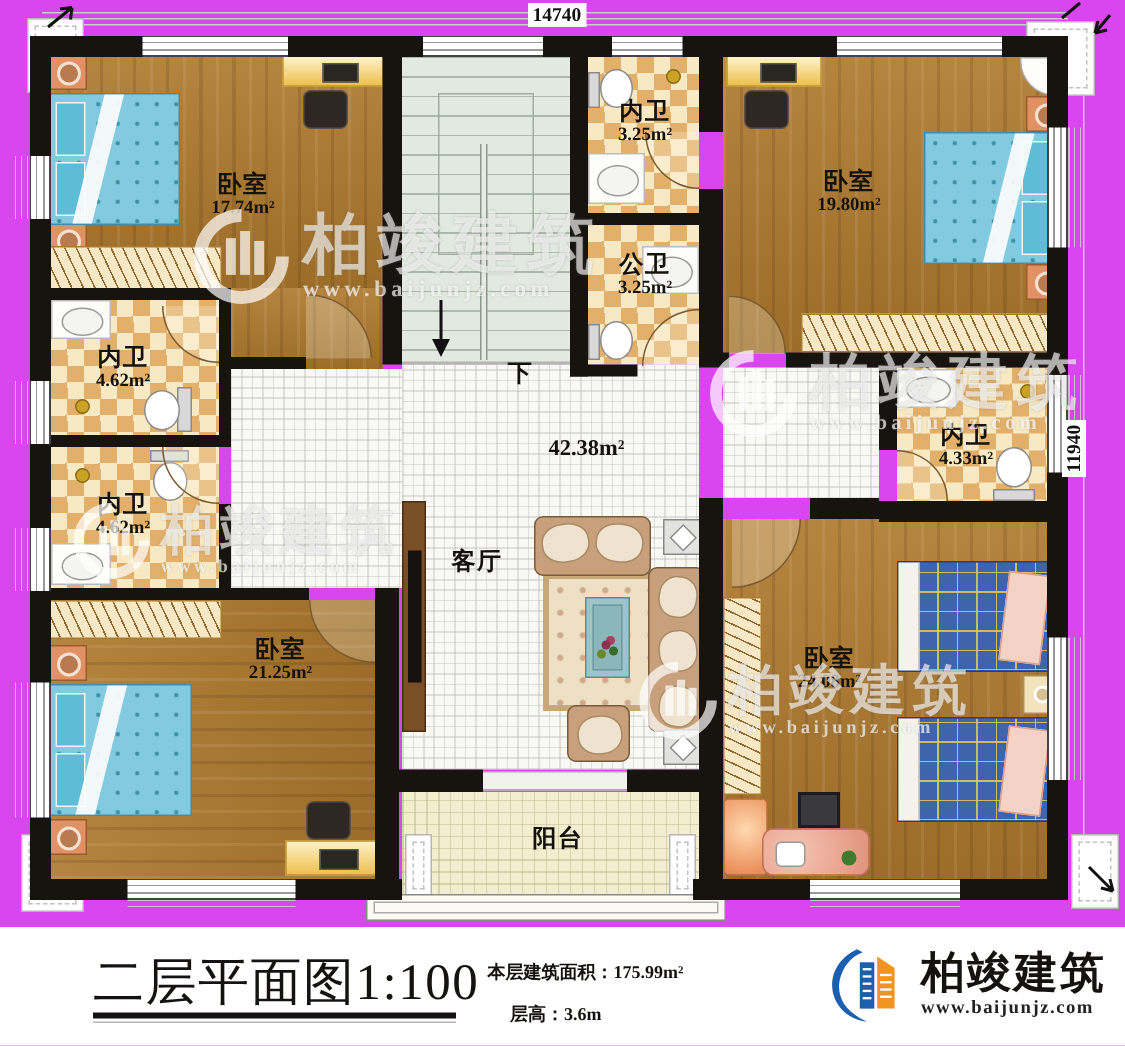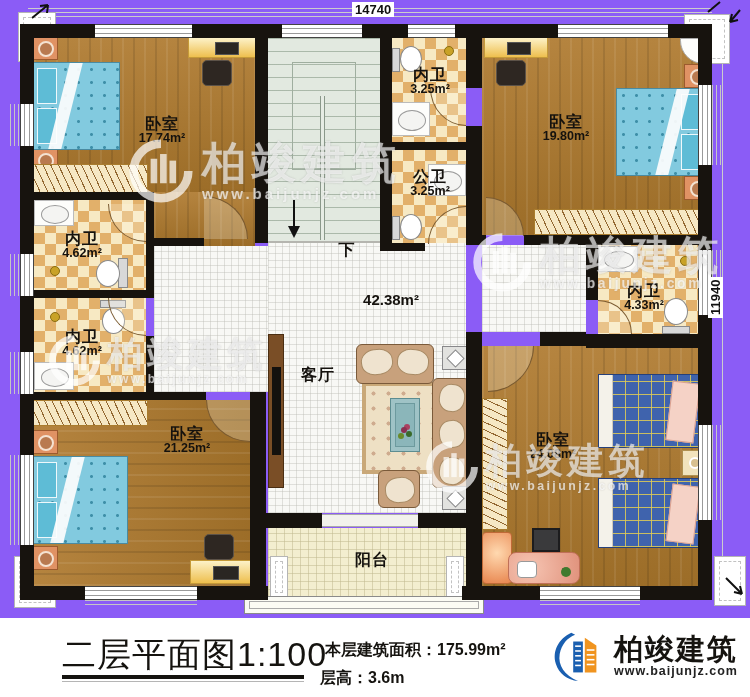--- a/index.html
+++ b/index.html
@@ -1,17 +1,17 @@
 <!DOCTYPE html>
 <html><head>
 <meta charset="utf-8">
 <style>
   html,body{margin:0;padding:0;background:#fff;}
-  #stage{position:relative;width:750px;height:697px;background:#8b5cf6;overflow:hidden;
-         font-family:Liberation Sans, sans-serif;}
+  #stage{position:relative;width:750px;height:697px;background:#d946ef;overflow:hidden;
+         font-family:Liberation Serif, serif;}
   .abs{position:absolute;box-sizing:border-box;}
   
   .wood{background-color:#aa7930;
     background-image:repeating-linear-gradient(90deg,rgba(255,255,255,.08) 0 2px,rgba(0,0,0,0) 2px 11px,rgba(0,0,0,.10) 11px 13px,rgba(0,0,0,0) 13px 22px),
     linear-gradient(180deg,#b5843f,#9c6d28);}
   .wood-h{background-color:#aa7930;
     background-image:repeating-linear-gradient(0deg,rgba(255,255,255,.08) 0 2px,rgba(0,0,0,0) 2px 11px,rgba(0,0,0,.10) 11px 13px,rgba(0,0,0,0) 13px 22px),
     linear-gradient(90deg,#b5843f,#9c6d28);}
   .tile-check{background:repeating-conic-gradient(#e2b06a 0% 25%,#f7e9c3 0% 50%) 0 0/22px 22px;}
   .tile-white{background-color:#f8f8f5;
@@ -71,21 +71,21 @@
   .rlabel{position:absolute;transform:translateX(-50%);text-align:center;color:#15120e;white-space:nowrap;z-index:40;}
   .rname{font-size:16px;font-weight:bold;letter-spacing:1px;line-height:17px;}
   .rarea{font-size:12.5px;font-weight:bold;line-height:13px;}
   .dim{position:absolute;font-size:13px;font-weight:bold;color:#111;background:#fff;padding:0 3px;z-index:30;}
   
   .wm{position:absolute;display:flex;align-items:center;gap:8px;z-index:60;pointer-events:none;transform-origin:0 0;}
   .wm-cn{font-size:44px;font-weight:bold;letter-spacing:6px;line-height:44px;color:rgba(255,255,255,.62);text-shadow:0 0 2px rgba(110,110,110,.35);}
   .wm-url{font-size:15px;font-weight:bold;letter-spacing:3px;color:rgba(255,255,255,.68);text-shadow:0 0 2px rgba(110,110,110,.3);}
   
   .cap-title{position:absolute;left:62px;top:632px;font-size:34px;color:#15130f;letter-spacing:1px;z-index:70;}
-  .cap-info{position:absolute;font-size:16px;font-weight:bold;color:#15130f;z-index:70;text-align:right;}
+  .cap-info{position:absolute;font-size:12px;font-weight:bold;color:#15130f;z-index:70;text-align:right;}
   .logo-cn{font-size:29px;font-weight:bold;letter-spacing:2px;color:#15130f;line-height:30px;}
   .logo-url{font-size:12.5px;font-weight:bold;letter-spacing:1px;color:#222;}
   .z1{z-index:1}.z2{z-index:5}.z3{z-index:10}.z4{z-index:20}
 </style>
 </head>
 <body>
 
 <div id="stage">
 
   <div class="abs" style="left:28px;top:8px;width:684px;height:1px;background:#cccccc;"></div>
@@ -449,21 +449,21 @@
       </div>
   </div>
 
   <div class="abs" style="left:0;top:618px;width:750px;height:79px;background:#fff;z-index:65;"></div>
   <div class="cap-title">二层平面图1:100</div>
   <div class="abs" style="left:62px;top:675px;width:242px;height:4px;background:#15130f;z-index:70;"></div>
   <div class="abs" style="left:62px;top:681px;width:242px;height:1px;background:#b5b5b5;z-index:70;"></div>
   <div class="cap-info" style="left:325px;top:640px;">
     <span>本层建筑面积：</span><span>175.99m²</span>
   </div>
-  <div class="cap-info" style="left:320px;top:668px;">
+  <div class="cap-info" style="left:340px;top:668px;">
     <span>层高：</span><span>3.6m</span>
   </div>
   <div class="abs" style="left:550px;top:628px;display:flex;align-items:center;gap:6px;z-index:70;">
     <svg width="58" height="56" viewBox="0 0 60 58">
       <path d="M22 5 C9 11 2 24 6 37 c3 10 12 17 23 18 C15 49 8 39 10 27 12 17 18 10 26 7 Z" fill="#1a5fb0"></path>
       <rect x="24" y="14" width="10" height="32" fill="#1a5fb0"></rect>
       <path d="M36 10 l12 8 v28 h-12 z" fill="#f0941f"></path>
       <g fill="#fff">
           <rect x="26" y="18" width="6" height="1.6"></rect>
           <rect x="26" y="23" width="6" height="1.6"></rect>

